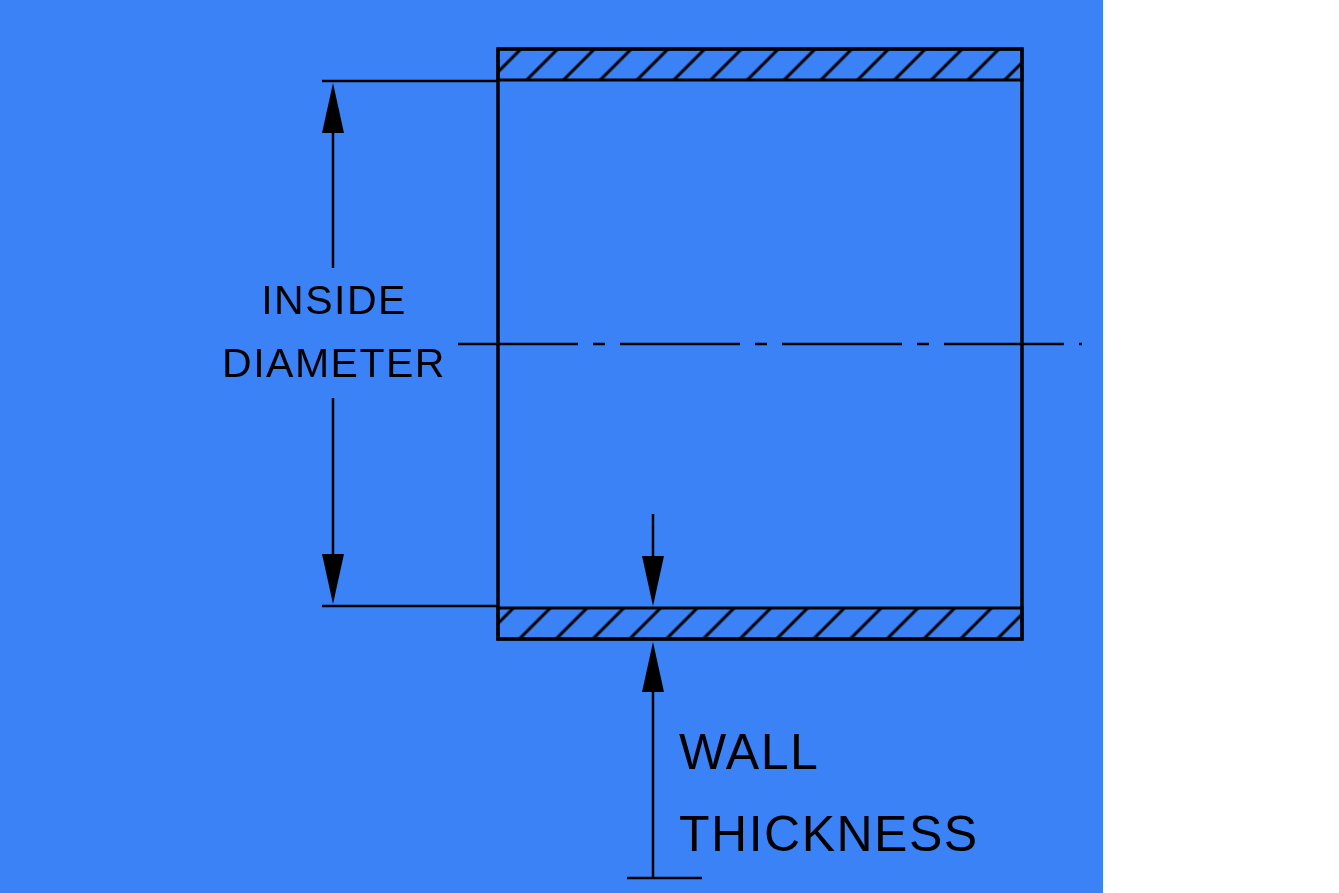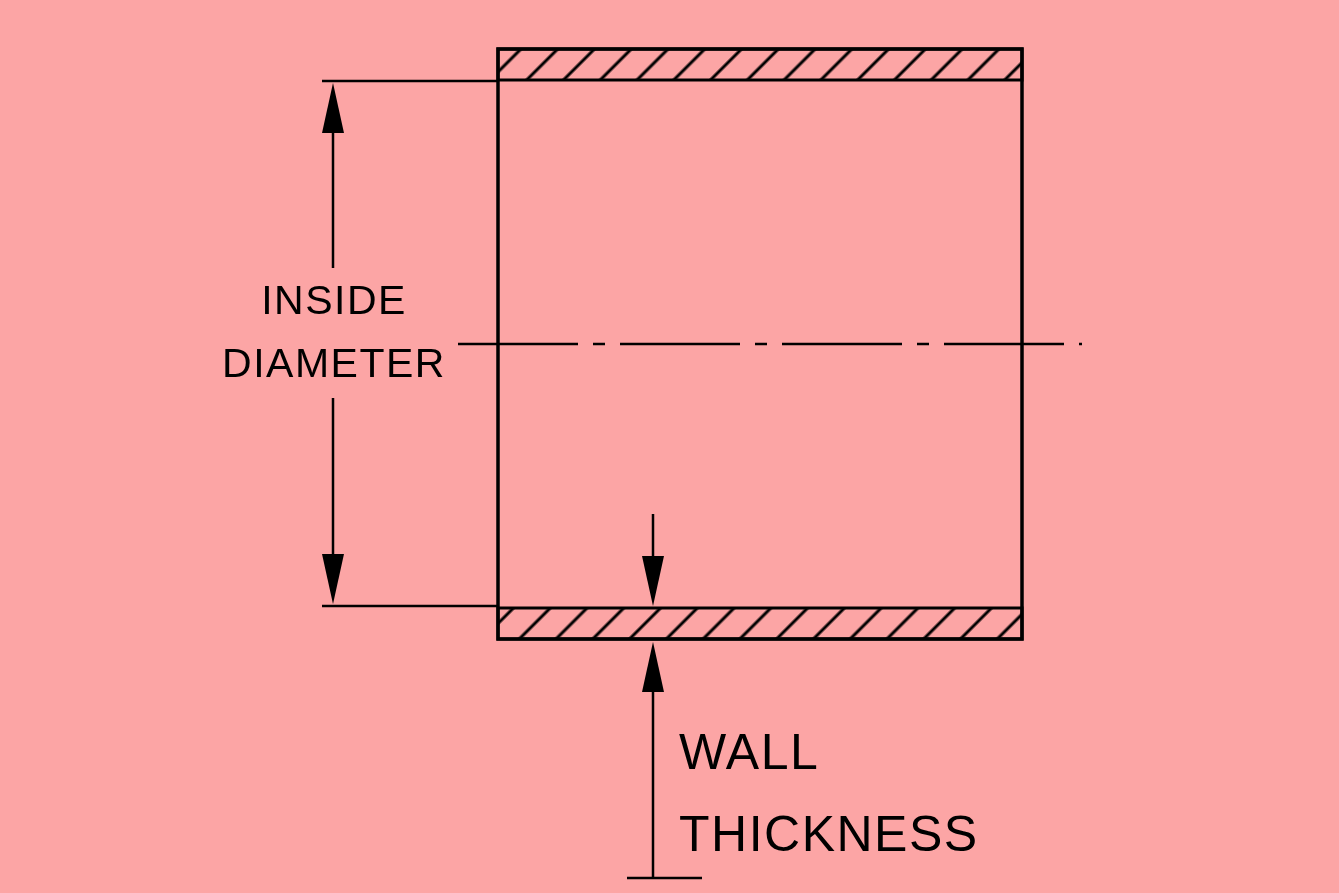--- a/index.html
+++ b/index.html
@@ -2,23 +2,23 @@
 <html><head>
 <meta charset="utf-8">
 <style>
   html, body {
     margin: 0;
     padding: 0;
     background: #ffffff;
   }
   .canvas {
     position: relative;
-    width: 1339px;
+    width: 1103px;
     height: 893px;
-    background: #fca5a5;
+    background: #3b82f6;
     overflow: hidden;
     font-family: "Liberation Sans", sans-serif;
   }
   svg {
     display: block;
   }
   .draw-line {
     stroke: #000000;
     fill: none;
   }

